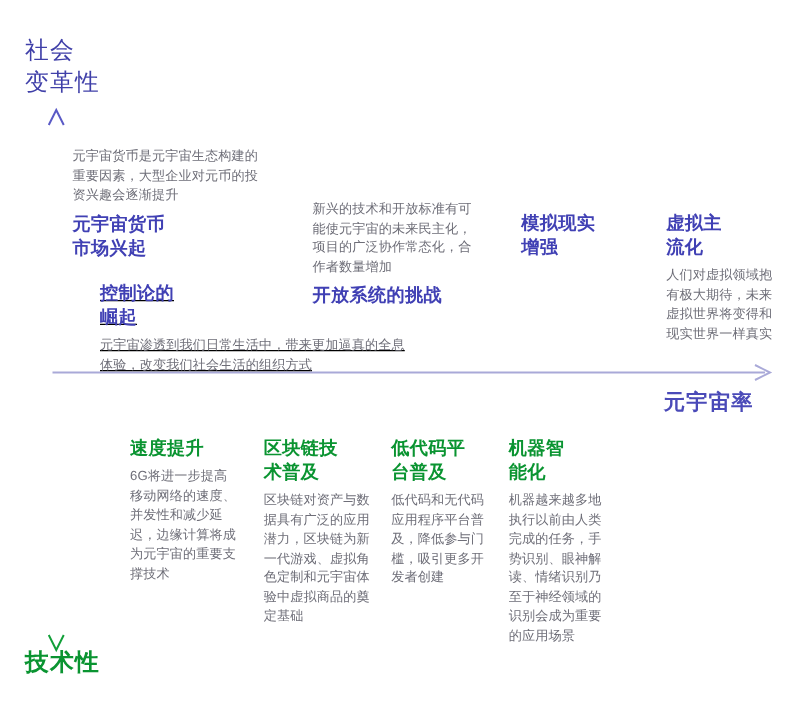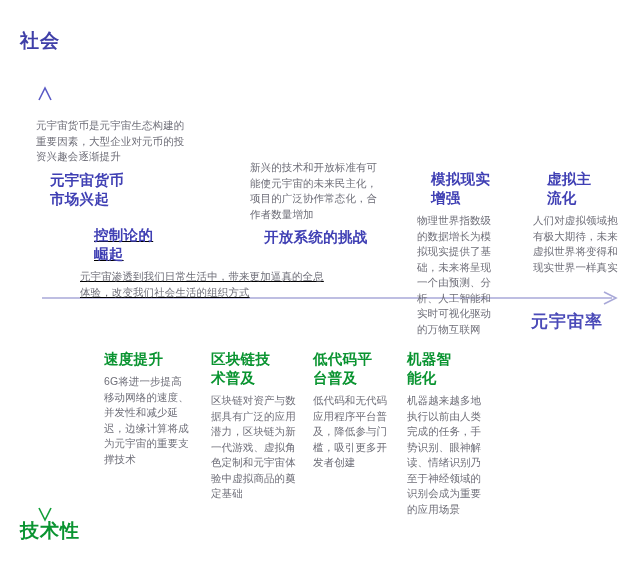--- a/index.html
+++ b/index.html
@@ -18,21 +18,21 @@
     width: 633px;
     height: 565px;
   }
   .abs { position: absolute; }
 
   
   .axis-label-top {
     left: 20px;
     top: 28px;
     font-size: 19px;
-    font-weight: bold;
+    font-weight: normal;
     color: #3F3FA8;
     line-height: 26px;
     letter-spacing: 1px;
   }
   .axis-label-bottom {
     left: 20px;
     top: 518px;
     font-size: 19px;
     font-weight: bold;
     color: #0A9431;
@@ -60,32 +60,33 @@
     line-height: 19px;
     letter-spacing: 0.3px;
     margin: 0 0 5px 0;
   }
   .card .body {
     font-size: 10.5px;
     line-height: 15.5px;
     color: #6E6E78;
     letter-spacing: 0.1px;
   }
-  .card.purple .head { color: #4040B4; margin-left: 14px; }
+  .card.purple .head { color: #4040B4; }
   .card.green  .head { color: #0A9431; }
 
   .order-body-first .body { margin-bottom: 6px; }
 </style>
 </head>
 <body>
 
 <div id="canvas">
 
   <div class="abs axis-label-top">
     <div>社会</div>
+    <div>变革性</div>
   </div>
 
   <svg class="abs" id="vaxis-svg" width="24" height="440">
     <defs>
       <linearGradient id="vgrad" x1="0" y1="0" x2="0" y2="1">
         <stop offset="0%" stop-color="#5B5BC6"></stop>
         <stop offset="45%" stop-color="#6A8FA8"></stop>
         <stop offset="100%" stop-color="#13A03A"></stop>
       </linearGradient>
     </defs>
@@ -96,21 +97,21 @@
 
   <svg class="abs" id="haxis-svg" width="586" height="22">
     <line x1="2" y1="10" x2="572" y2="10" stroke="#A9A9D8" stroke-width="1.6"></line>
     <polyline points="564,4 576,10 564,16" fill="none" stroke="#A9A9D8" stroke-width="1.6"></polyline>
   </svg>
 
   <div class="abs axis-label-right">元宇宙率</div>
 
   <div class="abs axis-label-bottom">技术性</div>
 
-  <div class="card purple order-body-first" style="left:36px; top:118px; width:150px;">
+  <div class="card purple order-body-first" style="left:58px; top:118px; width:150px;">
     <div class="body">元宇宙货币是元宇宙生态构建的重要因素，大型企业对元币的投资兴趣会逐渐提升</div>
     <div class="head">
       <div>元宇宙货币</div>
       <div>市场兴起</div>
     </div>
   </div>
 
   <div class="card purple" style="left:80px; top:226px; width:250px;text-decoration:underline;">
     <div class="head">
       <div>控制论的</div>
@@ -124,21 +125,20 @@
     <div class="head">
       <div>开放系统的挑战</div>
     </div>
   </div>
 
   <div class="card purple" style="left:417px; top:170px; width:82px;">
     <div class="head">
       <div>模拟现实</div>
       <div>增强</div>
     </div>
-    <div class="body">物理世界指数级的数据增长为模拟现实提供了基础，未来将呈现一个由预测、分析、人工智能和实时可视化驱动的万物互联网</div>
   </div>
 
   <div class="card purple" style="left:533px; top:170px; width:88px;">
     <div class="head">
       <div>虚拟主</div>
       <div>流化</div>
     </div>
     <div class="body">人们对虚拟领域抱有极大期待，未来虚拟世界将变得和现实世界一样真实</div>
   </div>
 

